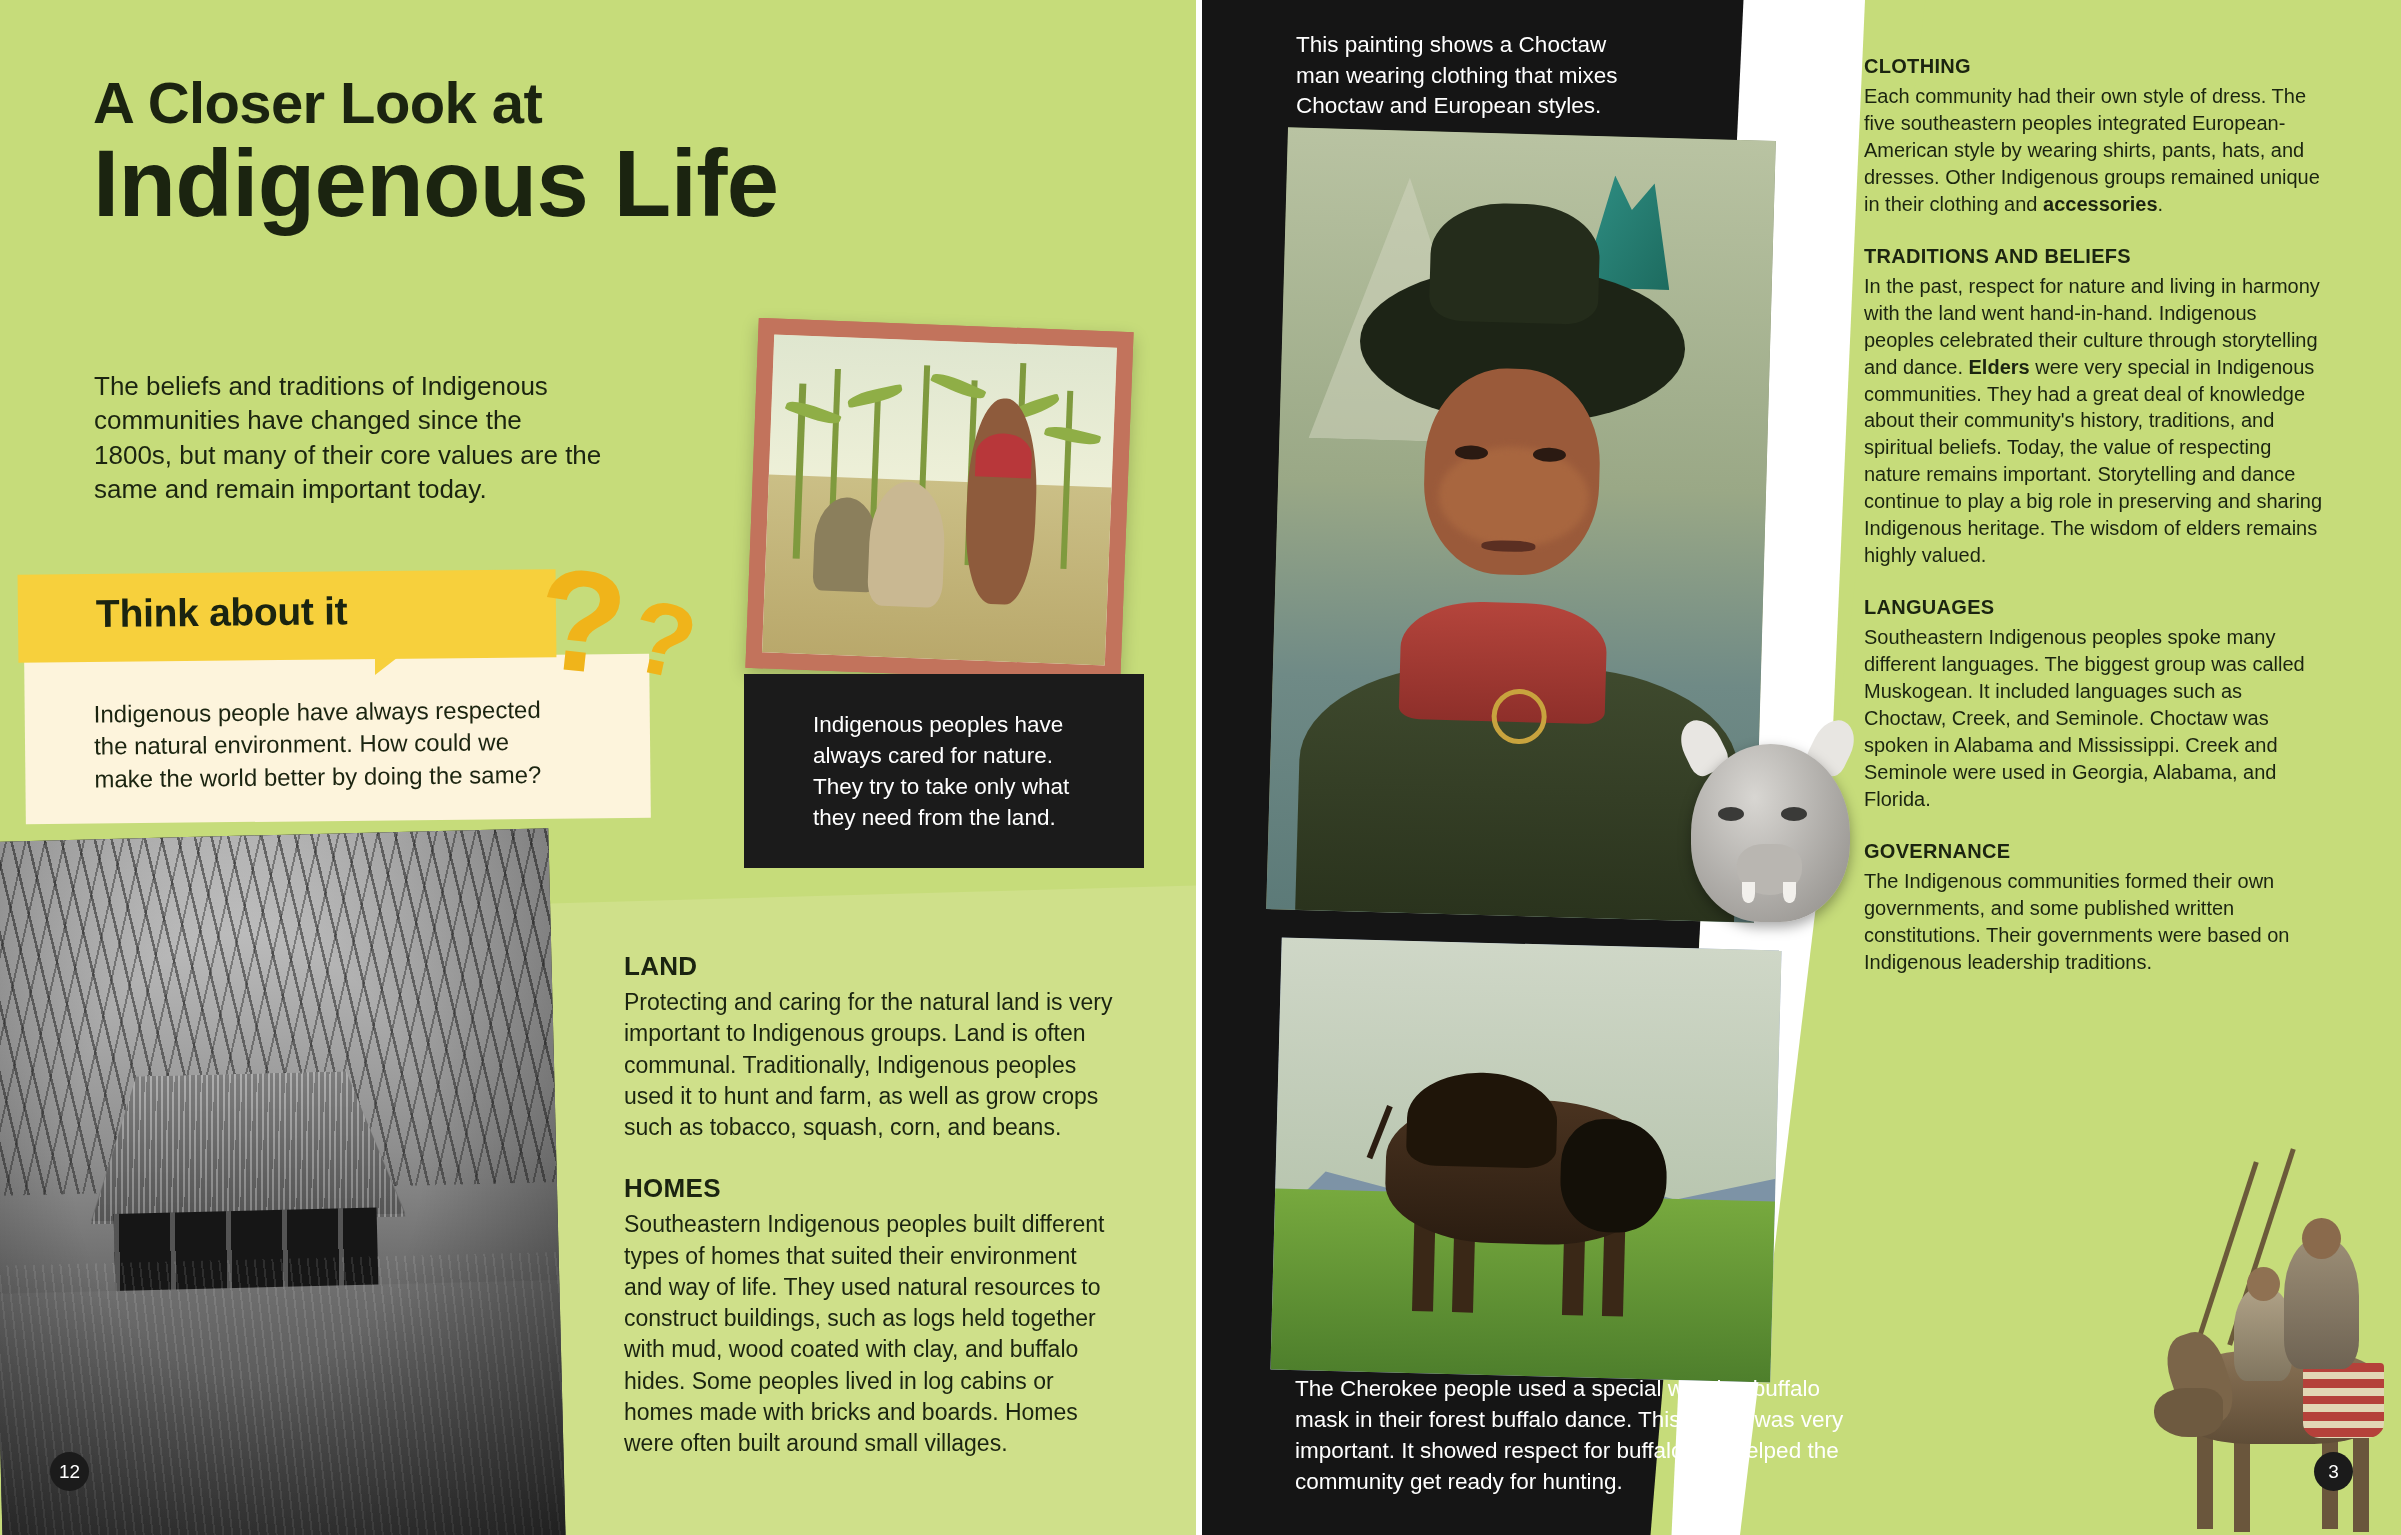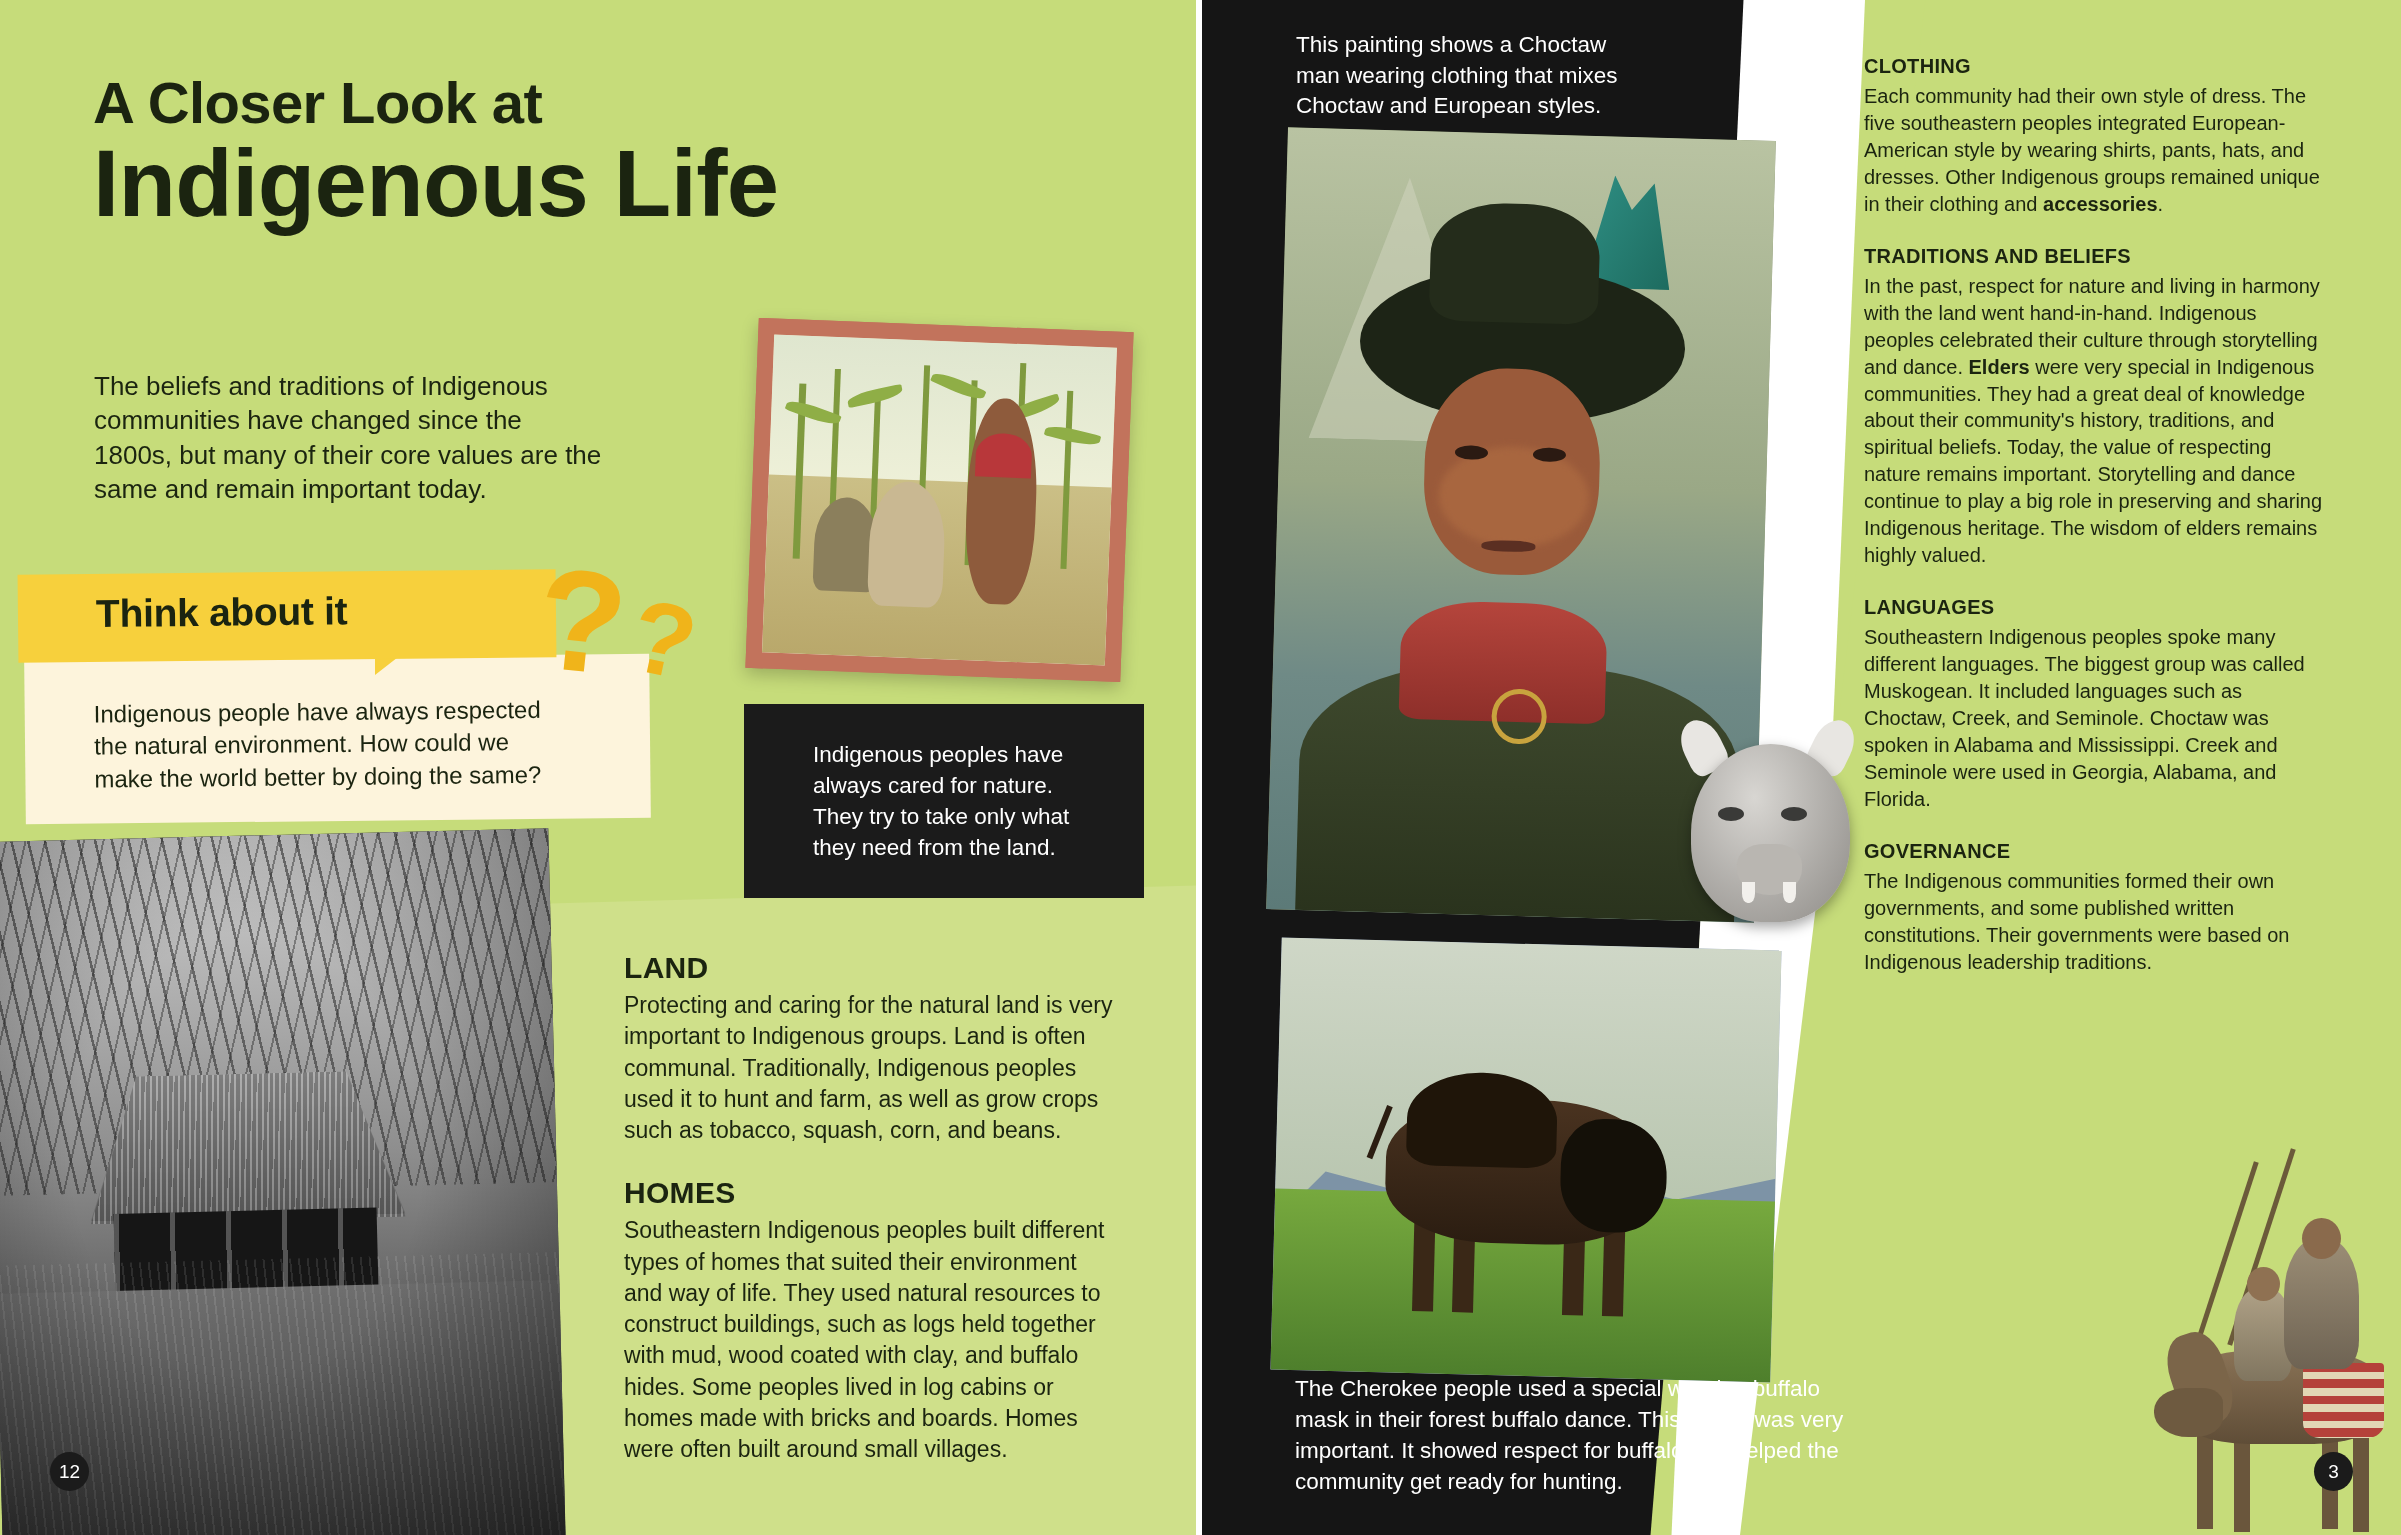--- a/index.html
+++ b/index.html
@@ -115,21 +115,21 @@
     border-radius:60% 10% 60% 10%; }
   .corn-figure { position:absolute; background:#a9754f; border-radius:48% 48% 40% 40%; }
   .corn-figure.f1 { left:58%; bottom:18%; width:69px; height:206px; background:#8e5b3c; }
   .corn-figure.f2 { left:30%; bottom:16%; width:75px; height:125px; background:#c9b892; border-radius:50% 50% 20% 20%; }
   .corn-figure.f3 { left:14%; bottom:20%; width:63px; height:94px; background:#8b7f5c; border-radius:50% 50% 15% 15%; }
   .headdress { position:absolute; left:60%; bottom:58%; width:56px; height:44px;
     background:#b8373a; border-radius:50% 50% 0 0; }
 
   
   .dark-box-nature {
-    position:absolute; left:744px; top:704px; width:400px; height:194px;
+    position:absolute; left:744px; top:674px; width:400px; height:194px;
     background:#1b1b1b;
     z-index:9;
   }
   .dark-box-nature p {
     position:absolute; left:69px; top:35px; width:275px; margin:0;
     color:#ffffff; font-size:22.5px; line-height:1.38;
   }
 
   
   .chickee-photo {
@@ -184,21 +184,21 @@
   .left-col-bg {
     position:absolute; left:550px; top:894px; width:688px; height:675px;
     background:#cfe08a;
     transform:rotate(-1.6deg);
     z-index:3;
   }
   .left-col {
     position:absolute; left:624px; top:951px; width:494px; z-index:5;
   }
   .left-col h3 {
-    margin:0 0 5px 0; font-size:30px; font-weight:bold; color:#1b2410;
+    margin:0 0 5px 0; font-size:26px; font-weight:bold; color:#1b2410;
     letter-spacing:0.3px;
   }
   .left-col p {
     margin:0 0 30px 0; font-size:23px; line-height:1.36; color:#1b2410;
   }
 
   .pagenum {
     position:absolute; width:39px; height:39px; border-radius:50%;
     background:#1b1b1b; color:#ffffff;
     font-size:19px; display:flex; align-items:center; justify-content:center;

